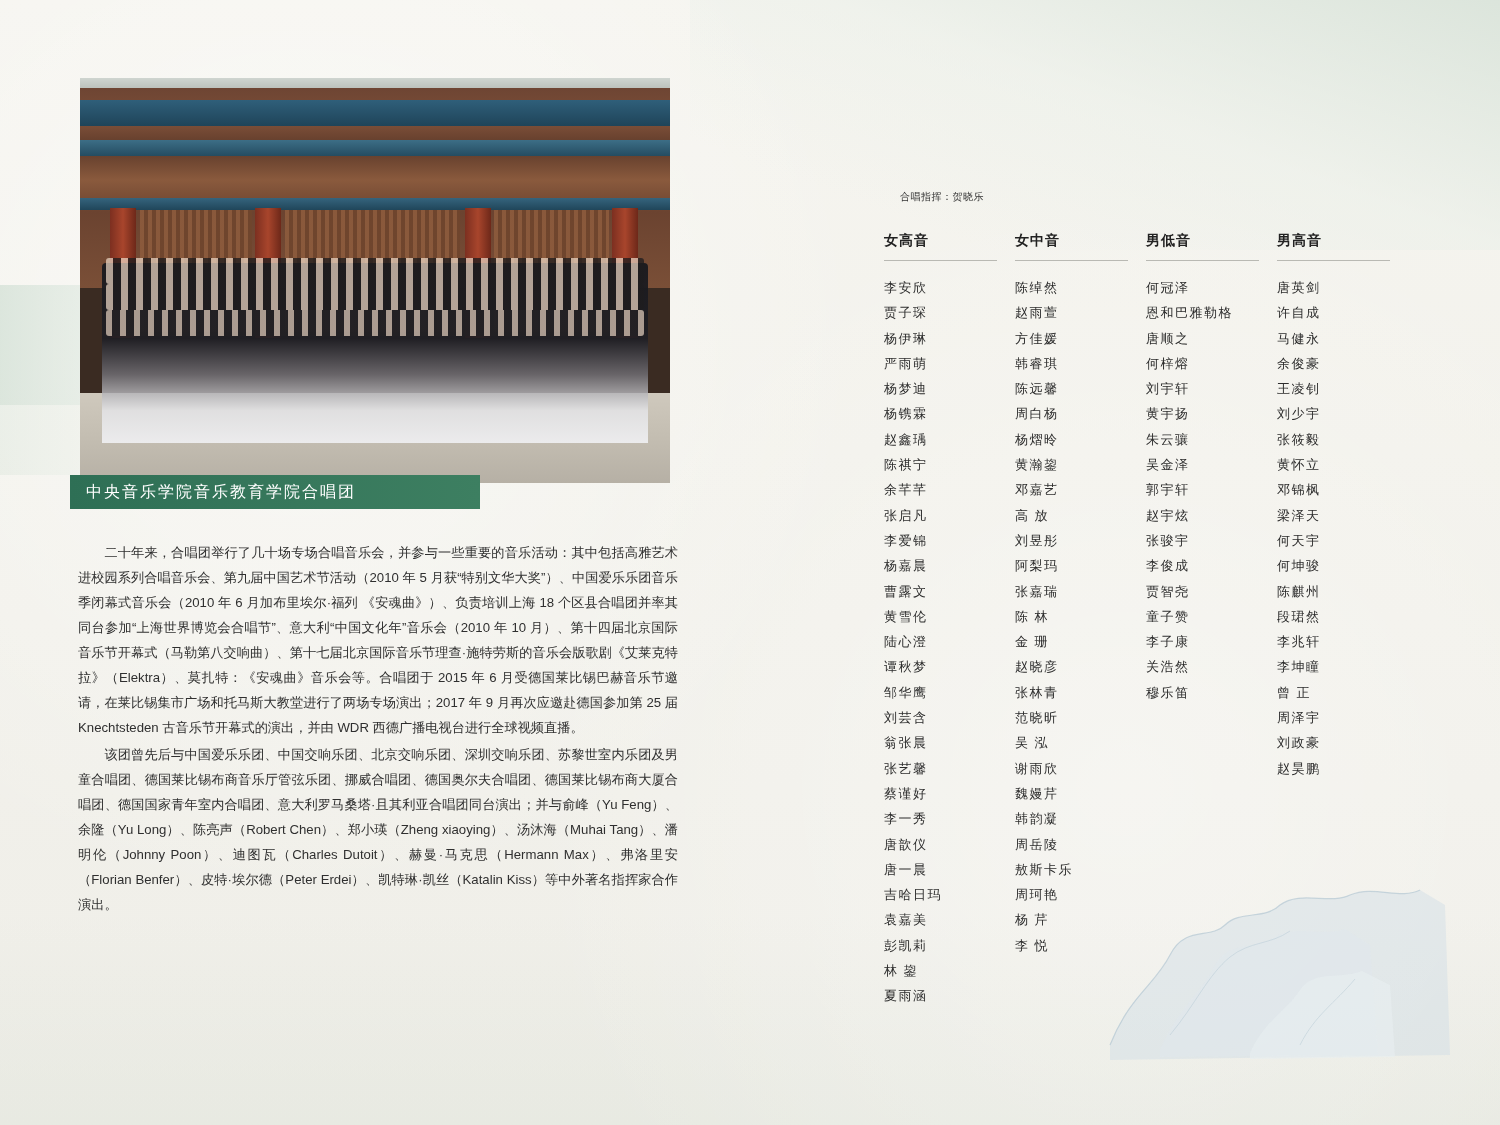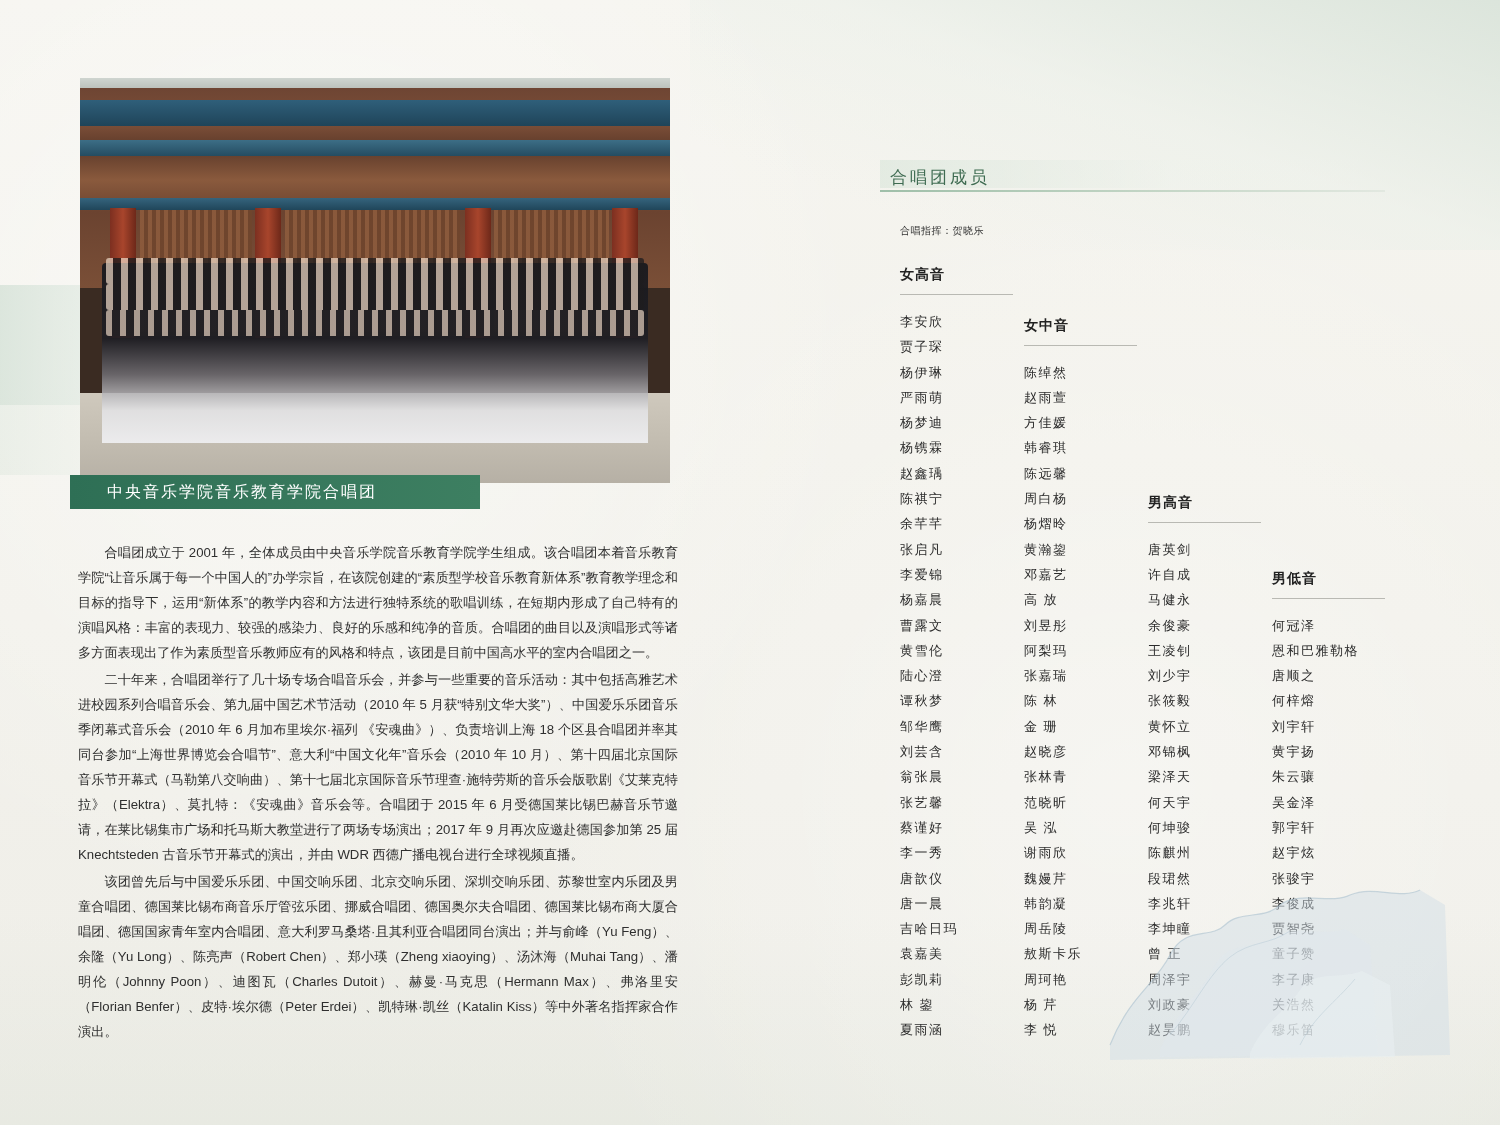--- a/index.html
+++ b/index.html
@@ -118,21 +118,21 @@
     width: 410px;
     height: 34px;
     background: linear-gradient(90deg, #2e6f55 0%, #37785c 55%, #3d7f61 100%);
     display: flex;
     align-items: center;
   }
   .caption-bar span {
     color: #ffffff;
     font-size: 16px;
     letter-spacing: 2px;
-    padding-left: 37px;
+    padding-left: 16px;
   }
 
   
   .text-col {
     position: absolute;
     left: 78px;
     top: 540px;
     width: 600px;
     color: #2f2f2f;
     font-size: 13.2px;
@@ -181,24 +181,23 @@
   }
   .conductor {
     margin-top: 30px;
     margin-left: 20px;
     font-size: 10px;
     color: #333;
     letter-spacing: .5px;
   }
   .voice-table {
     margin-top: 28px;
-    margin-left: 20px;
+    margin-left: 4px;
     display: flex;
-    gap: 1px;
-    align-items: flex-end;
+    gap: 8px;
   }
   .voice-col {
     width: 123px;
   }
   .voice-head {
     font-size: 14px;
     font-weight: bold;
     color: #222;
     letter-spacing: 1px;
     padding-bottom: 10px;
@@ -257,31 +256,25 @@
       <div class="heads row1"></div>
       <div class="heads row2"></div>
       <div class="heads row3"></div>
     </div>
     <div class="caption-bar">
       <span>中央音乐学院音乐教育学院合唱团</span>
     </div>
   </div>
 
   <div class="text-col">
-    <p>合唱团成立于 2001 年，全体成员由中央音乐学院音乐教育学院学生组成。该合唱团本着音乐教育学院“让音乐属于每一个中国人的”办学宗旨，在该院创建的“素质型学校音乐教育新体系”教育教学理念和目标的指导下，运用“新体系”的教学内容和方法进行独特系统的歌唱训练，在短期内形成了自己特有的演唱风格：丰富的表现力、较强的感染力、良好的乐感和纯净的音质。合唱团的曲目以及演唱形式等诸多方面表现出了作为素质型音乐教师应有的风格和特点，该团是目前中国高水平的室内合唱团之一。</p>
     <p>二十年来，合唱团举行了几十场专场合唱音乐会，并参与一些重要的音乐活动：其中包括高雅艺术进校园系列合唱音乐会、第九届中国艺术节活动（2010 年 5 月获“特别文华大奖”）、中国爱乐乐团音乐季闭幕式音乐会（2010 年 6 月加布里埃尔·福列 《安魂曲》）、负责培训上海 18 个区县合唱团并率其同台参加“上海世界博览会合唱节”、意大利“中国文化年”音乐会（2010 年 10 月）、第十四届北京国际音乐节开幕式（马勒第八交响曲）、第十七届北京国际音乐节理查·施特劳斯的音乐会版歌剧《艾莱克特拉》（Elektra）、莫扎特：《安魂曲》音乐会等。合唱团于 2015 年 6 月受德国莱比锡巴赫音乐节邀请，在莱比锡集市广场和托马斯大教堂进行了两场专场演出；2017 年 9 月再次应邀赴德国参加第 25 届 Knechtsteden 古音乐节开幕式的演出，并由 WDR 西德广播电视台进行全球视频直播。</p>
     <p>该团曾先后与中国爱乐乐团、中国交响乐团、北京交响乐团、深圳交响乐团、苏黎世室内乐团及男童合唱团、德国莱比锡布商音乐厅管弦乐团、挪威合唱团、德国奥尔夫合唱团、德国莱比锡布商大厦合唱团、德国国家青年室内合唱团、意大利罗马桑塔·且其利亚合唱团同台演出；并与俞峰（Yu Feng）、余隆（Yu Long）、陈亮声（Robert Chen）、郑小瑛（Zheng xiaoying）、汤沐海（Muhai Tang）、潘明伦（Johnny Poon）、迪图瓦（Charles Dutoit）、赫曼·马克思（Hermann Max）、弗洛里安（Florian Benfer）、皮特·埃尔德（Peter Erdei）、凯特琳·凯丝（Katalin Kiss）等中外著名指挥家合作演出。</p>
   </div>
 
   <div class="right-panel">
-    <div class="section-title-wrap">
-      <div class="section-rule-soft"></div>
-      <div class="section-title">合唱团成员</div>
-      <div class="section-rule"></div>
-    </div>
 
     <div class="conductor">合唱指挥：贺晓乐</div>
 
     <div class="voice-table">
 
       <div class="voice-col">
         <div class="voice-head">女高音</div>
         <div class="voice-head-rule"></div>
         <div class="voice-name">李安欣</div>
         <div class="voice-name">贾子琛</div>
@@ -340,20 +333,42 @@
         <div class="voice-name">魏嫚芹</div>
         <div class="voice-name">韩韵凝</div>
         <div class="voice-name">周岳陵</div>
         <div class="voice-name">敖斯卡乐</div>
         <div class="voice-name">周珂艳</div>
         <div class="voice-name">杨 芹</div>
         <div class="voice-name">李 悦</div>
       </div>
 
       <div class="voice-col">
+        <div class="voice-head">男低音</div>
+        <div class="voice-head-rule"></div>
+        <div class="voice-name">何冠泽</div>
+        <div class="voice-name">恩和巴雅勒格</div>
+        <div class="voice-name">唐顺之</div>
+        <div class="voice-name">何梓熔</div>
+        <div class="voice-name">刘宇轩</div>
+        <div class="voice-name">黄宇扬</div>
+        <div class="voice-name">朱云骧</div>
+        <div class="voice-name">吴金泽</div>
+        <div class="voice-name">郭宇轩</div>
+        <div class="voice-name">赵宇炫</div>
+        <div class="voice-name">张骏宇</div>
+        <div class="voice-name">李俊成</div>
+        <div class="voice-name">贾智尧</div>
+        <div class="voice-name">童子赞</div>
+        <div class="voice-name">李子康</div>
+        <div class="voice-name">关浩然</div>
+        <div class="voice-name">穆乐笛</div>
+      </div>
+
+      <div class="voice-col">
         <div class="voice-head">男高音</div>
         <div class="voice-head-rule"></div>
         <div class="voice-name">唐英剑</div>
         <div class="voice-name">许自成</div>
         <div class="voice-name">马健永</div>
         <div class="voice-name">余俊豪</div>
         <div class="voice-name">王凌钊</div>
         <div class="voice-name">刘少宇</div>
         <div class="voice-name">张筱毅</div>
         <div class="voice-name">黄怀立</div>
@@ -364,42 +379,20 @@
         <div class="voice-name">陈麒州</div>
         <div class="voice-name">段珺然</div>
         <div class="voice-name">李兆轩</div>
         <div class="voice-name">李坤瞳</div>
         <div class="voice-name">曾 正</div>
         <div class="voice-name">周泽宇</div>
         <div class="voice-name">刘政豪</div>
         <div class="voice-name">赵昊鹏</div>
       </div>
 
-      <div class="voice-col">
-        <div class="voice-head">男低音</div>
-        <div class="voice-head-rule"></div>
-        <div class="voice-name">何冠泽</div>
-        <div class="voice-name">恩和巴雅勒格</div>
-        <div class="voice-name">唐顺之</div>
-        <div class="voice-name">何梓熔</div>
-        <div class="voice-name">刘宇轩</div>
-        <div class="voice-name">黄宇扬</div>
-        <div class="voice-name">朱云骧</div>
-        <div class="voice-name">吴金泽</div>
-        <div class="voice-name">郭宇轩</div>
-        <div class="voice-name">赵宇炫</div>
-        <div class="voice-name">张骏宇</div>
-        <div class="voice-name">李俊成</div>
-        <div class="voice-name">贾智尧</div>
-        <div class="voice-name">童子赞</div>
-        <div class="voice-name">李子康</div>
-        <div class="voice-name">关浩然</div>
-        <div class="voice-name">穆乐笛</div>
-      </div>
-
     </div>
   </div>
 
   <svg class="rock" viewBox="0 0 360 230">
     <g fill="none">
       <path d="M10 200 C 30 150, 55 140, 70 110 C 85 80, 110 95, 125 80 C 140 65, 165 75, 180 60 C 200 45, 230 60, 250 50 C 275 40, 300 55, 320 45 L 345 60 L 350 210 L 10 215 Z" fill="#cfdce6" opacity="0.55"></path>
       <path d="M60 205 C 80 160, 100 150, 115 120 C 130 95, 155 105, 175 92 C 195 80, 220 92, 245 84 L 270 100 L 278 210 L 60 212 Z" fill="#dde6ec" opacity="0.6"></path>
       <path d="M150 208 C 165 175, 185 168, 200 145 C 215 124, 240 135, 262 126 L 290 140 L 295 212 L 150 214 Z" fill="#e7eef1" opacity="0.65"></path>
       <path d="M10 200 C 30 150, 55 140, 70 110 C 85 80, 110 95, 125 80 C 140 65, 165 75, 180 60 C 200 45, 230 60, 250 50 C 275 40, 300 55, 320 45" stroke="#a9c0cf" stroke-width="1.2" opacity="0.7"></path>
       <path d="M70 190 C 95 160, 108 130, 130 112 C 150 96, 170 100, 190 86" stroke="#b6c9d5" stroke-width="1" opacity="0.6"></path>

